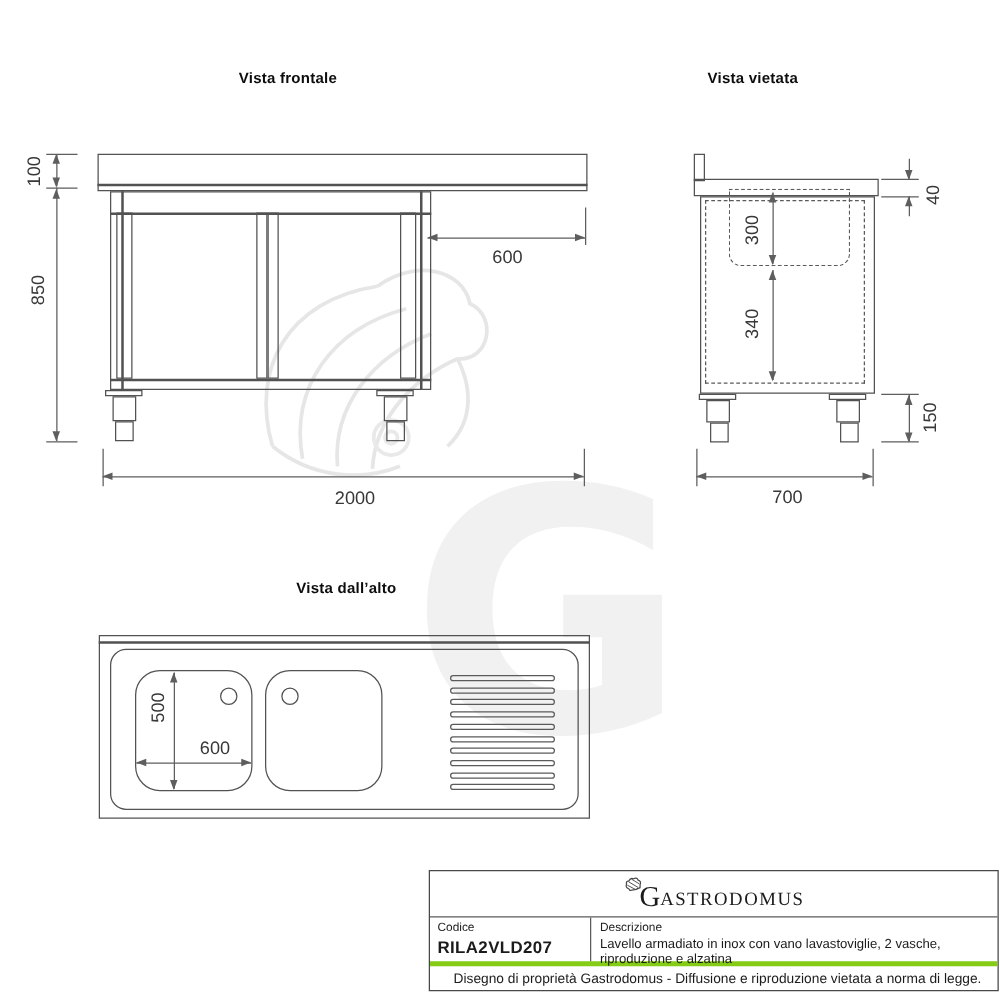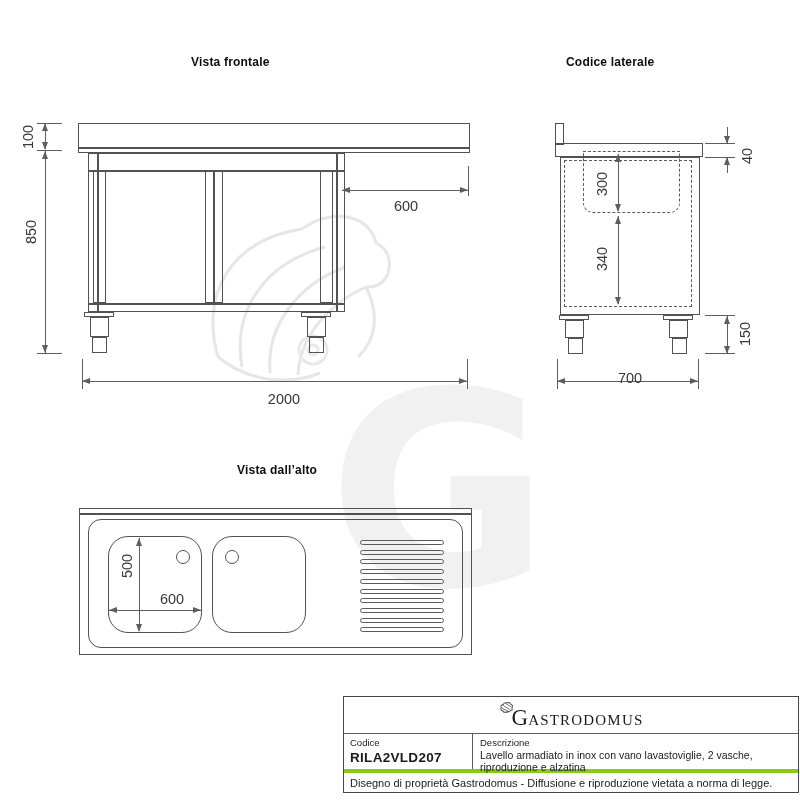--- a/index.html
+++ b/index.html
@@ -34,21 +34,21 @@
   .slot{position:absolute;left:0;width:84px;height:5px;border:1.2px solid #5a5a5a;border-radius:3px;box-sizing:border-box;}
   
   #tblock{position:absolute;left:343px;top:696px;width:456px;height:97px;border:1.5px solid var(--tbl);
           box-sizing:border-box;color:#1b1b1b;background:#fff;}
   #tblock .row1{position:absolute;left:0;top:0;width:100%;height:37px;border-bottom:1px solid #5c5c5c;
           box-sizing:border-box;display:flex;align-items:center;justify-content:center;}
   #tblock .row2{position:absolute;left:0;top:37px;width:100%;height:39px;border-bottom:4px solid #84cc16;box-sizing:border-box;}
   #tblock .cellL{position:absolute;left:0;top:0;width:129px;height:100%;border-right:1px solid #5c5c5c;
           box-sizing:border-box;padding:3px 0 0 6px;}
   #tblock .cellR{position:absolute;left:129px;top:0;right:0;height:100%;padding:3px 0 0 7px;}
-  #tblock .row3{position:absolute;left:0;top:76px;width:100%;bottom:0;display:flex;align-items:center;padding-left:6px;box-sizing:border-box;}
+  #tblock .row3{position:absolute;left:0;top:76px;width:100%;bottom:0;display:flex;align-items:center;padding-left:6px;box-sizing:border-box;justify-content:center;}
   .lbl{font-size:9.5px;color:#222;}
   .codeval{font-size:13.5px;font-weight:700;letter-spacing:.3px;margin-top:2px;}
   .desc{font-size:10.5px;line-height:1.18;margin-top:1px;}
   .foot{font-size:11px;}
   .logo{display:flex;align-items:flex-end;font-family:"Liberation Serif",serif;color:#1b1b1b;}
   .logo .big{font-size:23px;line-height:1;}
   .logo .rest{font-size:15px;letter-spacing:1.2px;line-height:1.15;}
   .hat{margin:0 -4px 14px 0;transform:rotate(-12deg);}
   
   #wm{position:absolute;left:170px;top:205px;width:420px;height:430px;z-index:0;}
@@ -124,21 +124,21 @@
 
     <div class="dvl" style="left:82px;top:359px;height:30px;"></div>
     <div class="dvl" style="left:467px;top:359px;height:30px;"></div>
     <div class="dhl" style="left:82px;top:381px;width:385px;"></div>
     <div class="arr l" style="left:82px;top:378px;"></div>
     <div class="arr r" style="left:459px;top:378px;"></div>
     <div class="dimtxt" style="left:284px;top:399px;">2000</div>
   </div>
 
   <div>
-    <div class="vtitle" style="left:566px;top:55px;">Codice laterale</div>
+    <div class="vtitle" style="left:566px;top:55px;">Vista vietata</div>
 
     <div class="box" style="left:555px;top:123px;width:9px;height:22px;"></div>
     <div class="box" style="left:555px;top:143px;width:148px;height:14px;"></div>
     <div class="box" style="left:560px;top:157px;width:140px;height:158px;"></div>
 
     <div class="dash" style="left:564px;top:160px;width:128px;height:147px;"></div>
     <div class="dash" style="left:583px;top:151px;width:97px;height:62px;border-radius:0 0 10px 10px;"></div>
 
     <div class="box thin" style="left:559px;top:315px;width:30px;height:5px;"></div>
     <div class="box thin" style="left:565px;top:320px;width:19px;height:18px;"></div>
@@ -170,21 +170,21 @@
     <div class="dvl" style="left:727px;top:316px;height:37px;"></div>
     <div class="arr u" style="left:724px;top:316px;"></div>
     <div class="arr d" style="left:724px;top:346px;"></div>
     <div class="dimtxt rot" style="left:745px;top:334px;">150</div>
 
     <div class="dvl" style="left:557px;top:359px;height:30px;"></div>
     <div class="dvl" style="left:698px;top:359px;height:30px;"></div>
     <div class="dhl" style="left:557px;top:381px;width:141px;"></div>
     <div class="arr l" style="left:557px;top:378px;"></div>
     <div class="arr r" style="left:690px;top:378px;"></div>
-    <div class="dimtxt" style="left:630px;top:378px;">700</div>
+    <div class="dimtxt" style="left:630px;top:398px;">700</div>
   </div>
 
   <div>
     <div class="vtitle" style="left:221px;top:463px;margin-left:16px;">Vista dall’alto</div>
 
     <div class="box" style="left:79px;top:508px;width:393px;height:147px;"></div>
     <div class="hl" style="left:79px;top:513px;width:393px;"></div>
     <div class="box thin" style="left:88px;top:519px;width:375px;height:129px;border-radius:13px;"></div>
 
     <div class="box thin" style="left:108px;top:536px;width:94px;height:97px;border-radius:20px;"></div>

